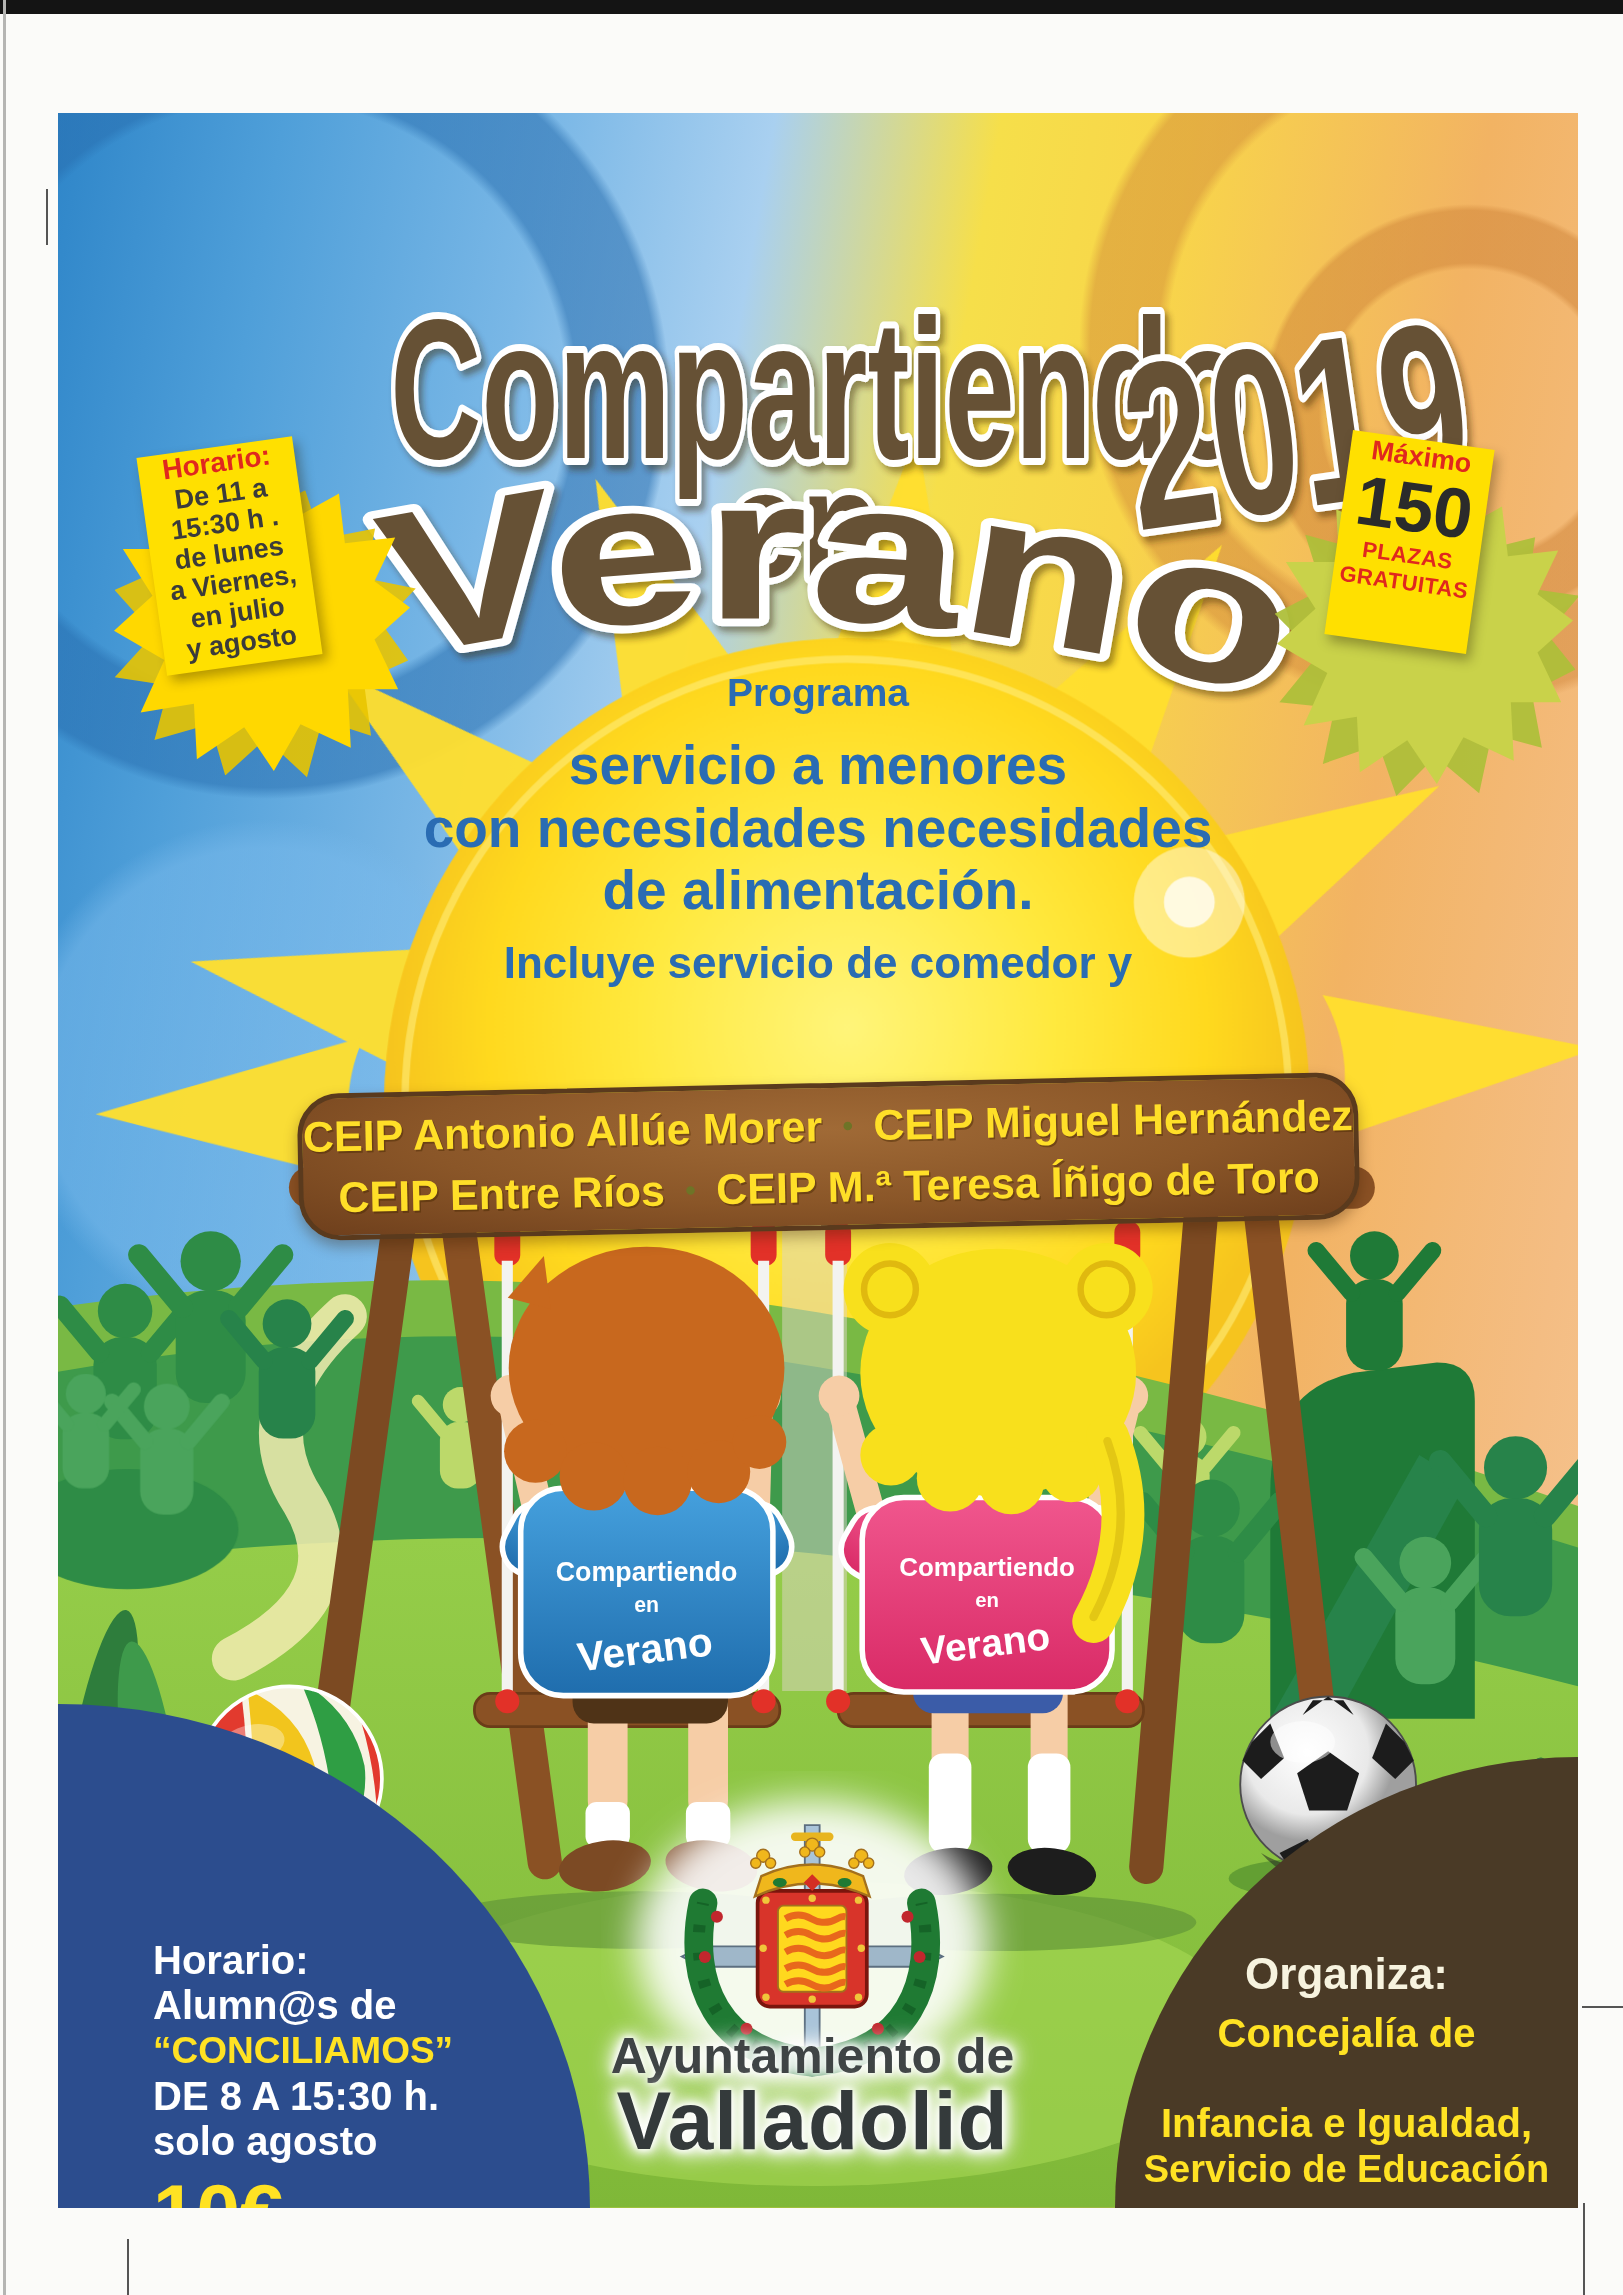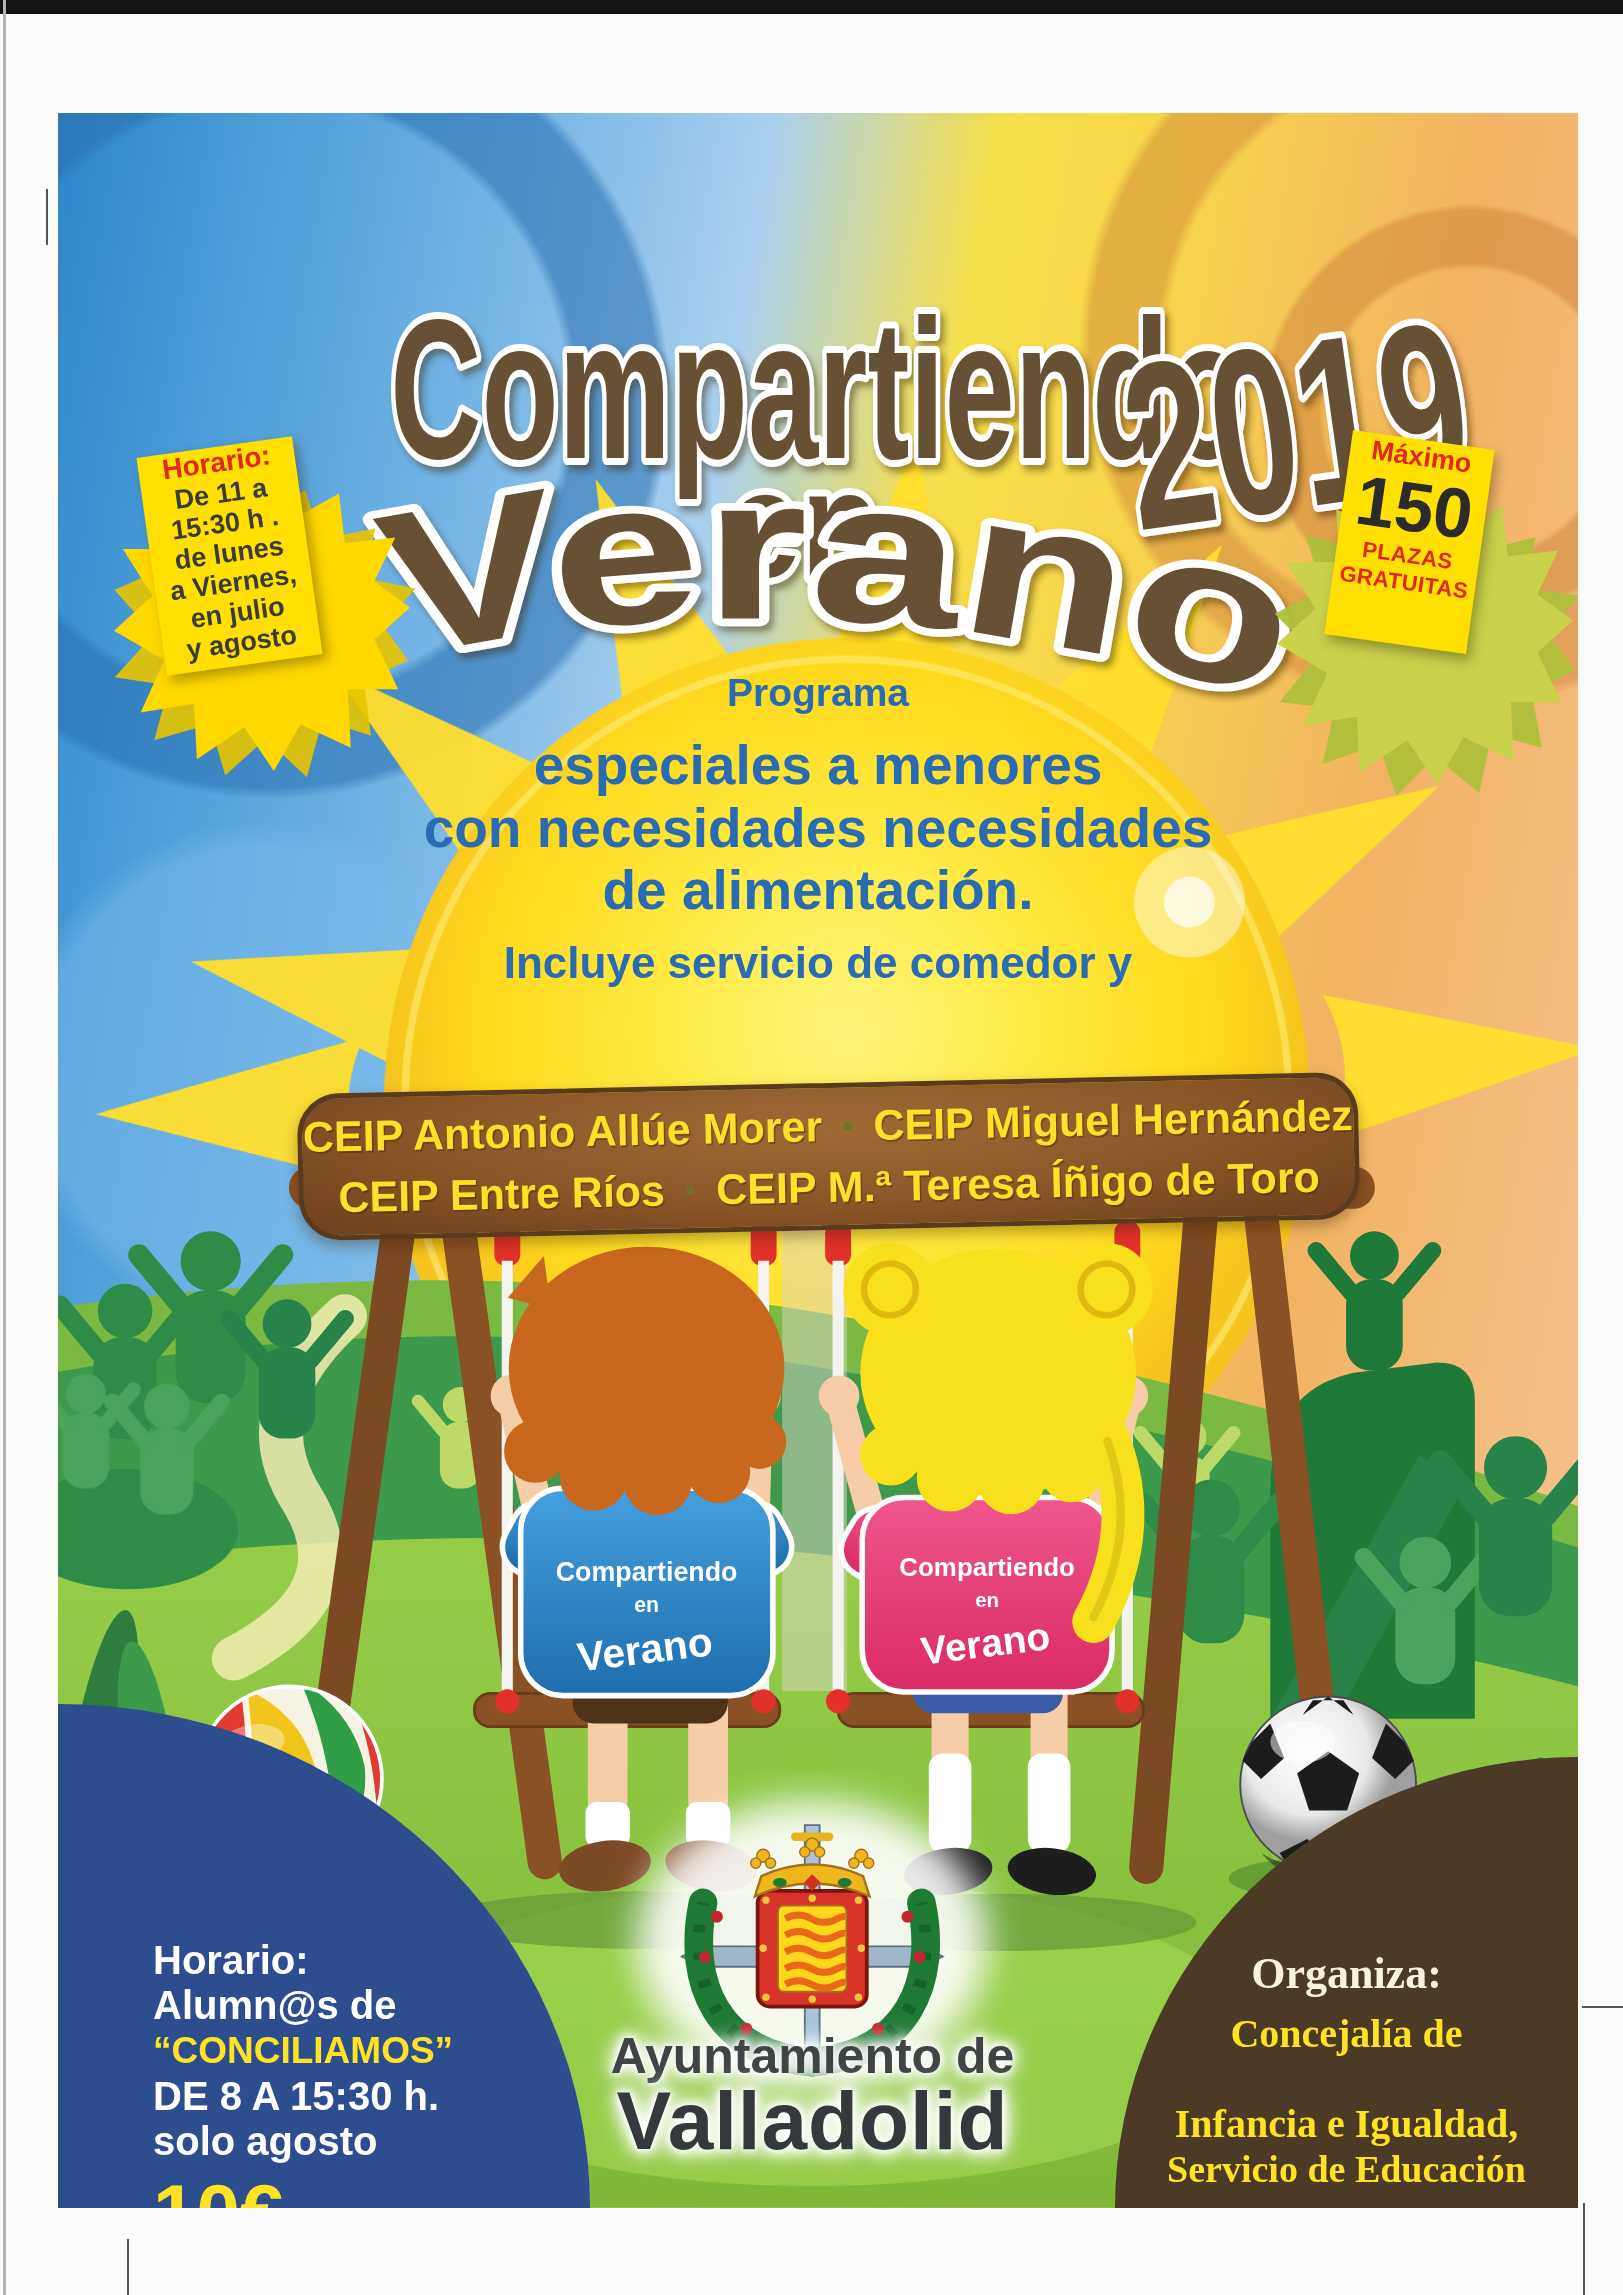--- a/index.html
+++ b/index.html
@@ -35,21 +35,21 @@
           border:5.6px solid #5a3a1d;box-shadow:0 6.5px 14px rgba(60,30,0,.35);
           transform:rotate(-1.2deg);display:flex;flex-direction:column;justify-content:center;gap:12px;}
   .banrow{display:flex;justify-content:center;align-items:baseline;gap:20.4px;
           color:#ffdf28;font-weight:bold;font-size:43px;white-space:nowrap;
           text-shadow:1.4px 1.9px 0 rgba(70,40,0,.45);}
   .bandot{color:#6e7427;font-size:30px;transform:translateY(-4.6px);text-shadow:none;}
   
   #corner-left{left:0;bottom:0;width:532px;height:504px;background:#2c4d8e;
                border-top-right-radius:100% 100%;}
   #corner-right{right:0;bottom:0;width:463px;height:451px;background:#4a3a26;
-                border-top-left-radius:100% 100%;font-family:Liberation Serif, serif;}
+                border-top-left-radius:100% 100%;}
   .cl-txt{position:absolute;left:95px;font-weight:bold;color:#ffffff;font-size:40px;line-height:45px;white-space:nowrap;}
   .cl-yellow{color:#ffe223;}
   .cr-txt{position:absolute;width:463px;text-align:center;font-weight:bold;font-size:40px;line-height:45px;color:#ffe223;white-space:nowrap;}
   .halo{text-shadow:0 0 6.5px #fff,0 0 11px #fff,0 0 16.7px #fff,0 0 22px #fff,0 0 28px #fff;}
   #ayto1{left:0;top:1914px;width:1509px;text-align:center;font-size:50px;font-weight:600;color:#3f4445;}
   #ayto2{left:0;top:1961px;width:1509px;text-align:center;font-size:82px;font-weight:bold;color:#343a3b;letter-spacing:0.9px;}
 </style>
 </head>
 <body>
 
@@ -355,21 +355,21 @@
         <text x="718" y="745" font-size="430" textLength="1850" lengthAdjust="spacingAndGlyphs">Compartiendo</text>
         <text x="1448" y="1002" font-size="330" textLength="330" lengthAdjust="spacingAndGlyphs">en</text>
         <text x="2305" y="852" font-size="510" textLength="740" lengthAdjust="spacingAndGlyphs" transform="rotate(-8 2675 667)">2019</text>
         <text font-size="440" stroke-width="34">
           <textPath href="#varc" startOffset="0" textLength="1920" lengthAdjust="spacingAndGlyphs">Verano</textPath>
         </text>
       </g>
     </svg>
 
     <div class="abs sunline" style="top:558px;font-size:39px">Programa</div>
-    <div class="abs sunline" style="top:620px;font-size:55px">especiales a menores</div>
+    <div class="abs sunline" style="top:620px;font-size:55px">servicio a menores</div>
     <div class="abs sunline" style="top:683px;font-size:55px">con necesidades necesidades</div>
     <div class="abs sunline" style="top:745px;font-size:55px">de alimentación.</div>
     <div class="abs sunline" style="top:825px;font-size:44px">Incluye servicio de comedor y</div>
 
     <div class="abs badge-star" style="left:51px;top:370px;width:301px;height:296px;background:#e8c400;transform:rotate(18deg);opacity:.9"></div>
     <div class="abs badge-star" style="left:56px;top:366px;width:296px;height:292px;background:#ffd800;"></div>
     <div class="abs badge-card" style="left:93px;top:333px;width:157px;height:220px;transform:rotate(-8deg);">
       <div class="bl-head">Horario:</div>
       <div class="bl-line">De 11 a</div>
       <div class="bl-line">15:30 h .</div>

